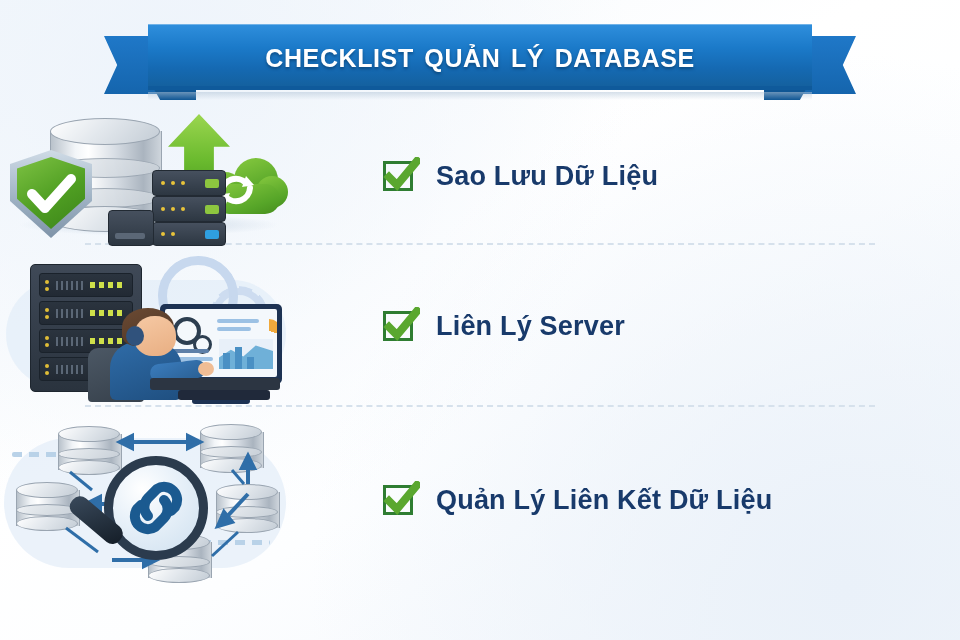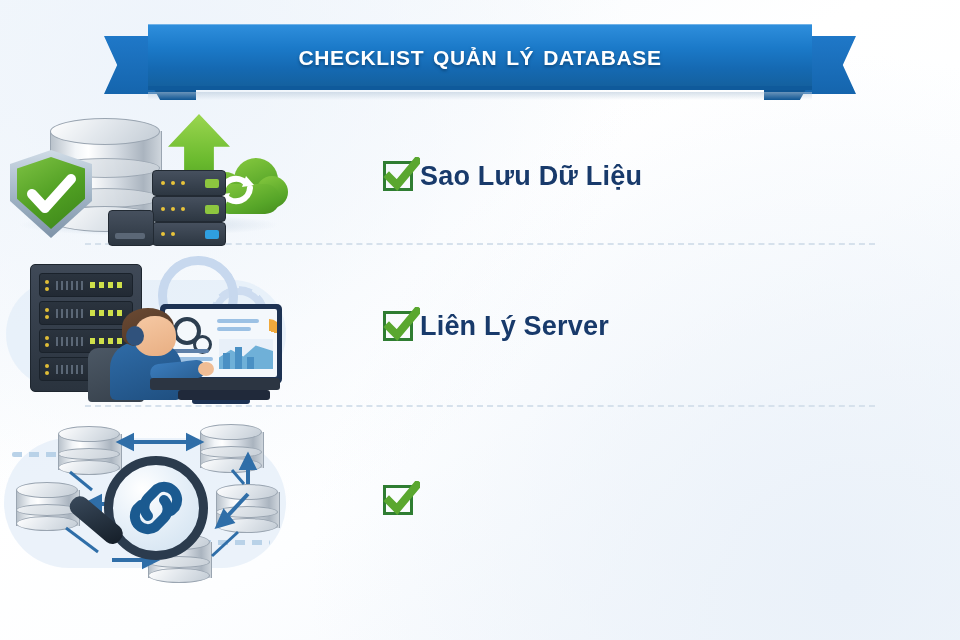--- a/index.html
+++ b/index.html
@@ -31,37 +31,37 @@
   .banner .fold.left{left:46px;clip-path:polygon(0 0,100% 0,100% 100%,22% 100%);}
   .banner .fold.right{right:46px;clip-path:polygon(0 0,100% 0,78% 100%,0 100%);}
   .banner .body{position:absolute;left:44px;top:0;width:664px;height:62px;
     background:linear-gradient(180deg,#2f8fdd 0%,#1b7ac9 38%,#1569b2 72%,#14619f 100%);
     box-shadow:inset 0 1px 0 rgba(255,255,255,.32);}
   .banner .body:after{content:"";position:absolute;left:0;bottom:-4px;
     width:100%;height:4px;background:#0f5a9b;}
   .banner .title{
     position:absolute;left:44px;top:0;width:664px;height:62px;
     display:flex;align-items:center;justify-content:center;
-    color:#ffffff;font-weight:bold;font-size:30px;letter-spacing:.6px;
+    color:#ffffff;font-weight:bold;font-size:36px;letter-spacing:.6px;
     font-variant:small-caps;text-transform:lowercase;
     text-shadow:0 2px 3px rgba(6,48,86,.55);
     font-family:"Liberation Sans","DejaVu Sans",sans-serif;
     white-space:nowrap;
   }
   .banner-shadow{position:absolute;left:148px;top:92px;width:664px;height:8px;
     background:linear-gradient(180deg,rgba(180,198,216,.55),rgba(180,198,216,0));}
 
   
   .row{position:absolute;left:0;width:960px;display:flex;align-items:center;}
   .row-1{top:106px;height:140px;}
   .row-2{top:250px;height:152px;}
   .row-3{top:412px;height:176px;}
 
   .art{position:relative;width:300px;height:100%;flex:none;}
-  .label{display:flex;align-items:center;margin-left:82px;}
+  .label{display:flex;align-items:center;gap:16px;margin-left:82px;}
   .label-text{
     color:#183a6b;font-size:27px;font-weight:bold;white-space:nowrap;
     font-family:"Liberation Sans","DejaVu Sans",sans-serif;letter-spacing:.2px;
   }
 
   
   .cbox{position:relative;width:38px;height:38px;flex:none;}
   .cbox .box{position:absolute;left:1px;top:4px;width:30px;height:30px;
     border:3px solid #2f7d32;box-sizing:border-box;background:transparent;}
   .cbox svg{position:absolute;left:0;top:0;}
@@ -417,16 +417,17 @@
         transform:rotate(40deg);transform-origin:100% 50%;"></div>
     </div>
 
     <div class="label">
       <span class="cbox">
         <span class="box"></span>
         <svg width="38" height="38" viewBox="0 0 38 38">
           <path d="M7 20 L15 28 L35 4" stroke="#5aa72f" stroke-width="8" fill="none" stroke-linecap="square" stroke-linejoin="miter"></path>
         </svg>
       </span>
+      <span class="label-text">Quản Lý Liên Kết Dữ Liệu</span>
     </div>
   </div>
 
 </div>
 
 </body></html>

